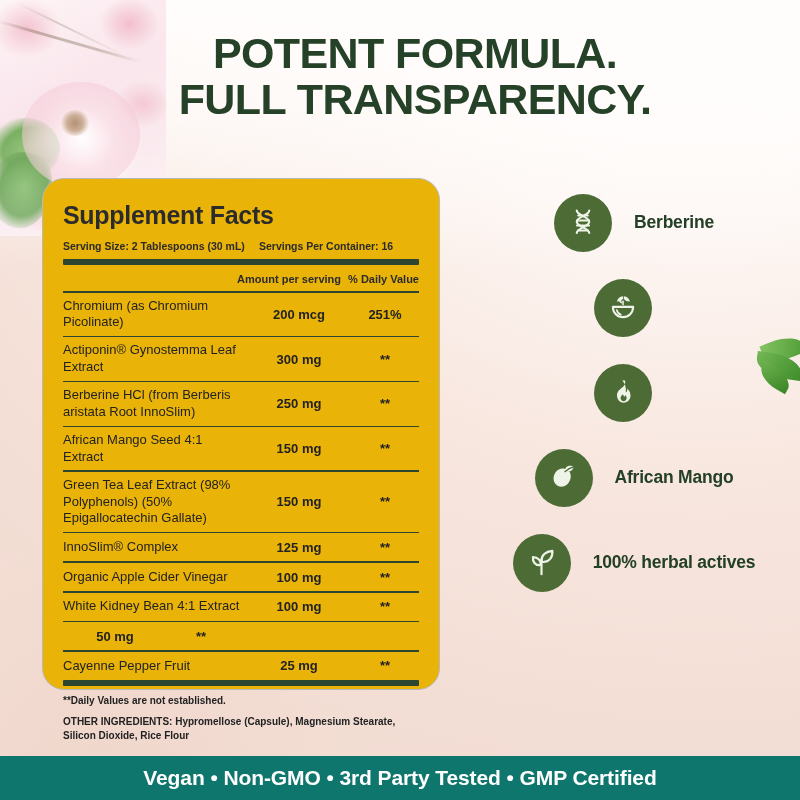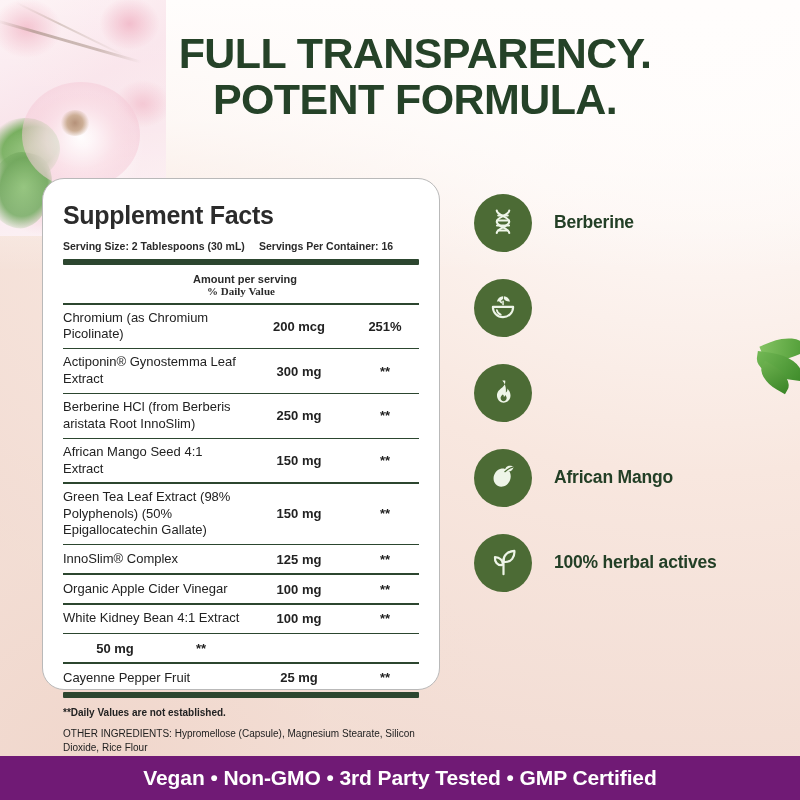--- a/index.html
+++ b/index.html
@@ -92,82 +92,81 @@
     font-weight:800;
     font-size:43px;
     line-height:1.08;
     letter-spacing:-0.6px;
   }
   .headline div{ white-space:nowrap; }
 
   
   .card{
     position:absolute; left:42px; top:178px; width:398px; height:512px;
-    background:#ffffff;
+    background:#eab308;
     border:1.4px solid #b9b9b9;
     border-radius:22px;
     padding:22px 20px 0 20px;
   }
   .card-title{
     font-size:25px; font-weight:700; color:#2b2b2b;
     letter-spacing:-0.3px; margin-bottom:10px;
   }
   .serving-row{
     display:flex; font-size:10.5px; color:#2b2b2b; font-weight:600;
     padding-bottom:7px;
   }
   .serving-row .s1{ width:196px; }
   .bar-thick{ height:6px; background:#2c462f; border-radius:1px; }
   .col-head{
     display:flex; justify-content:flex-end; align-items:center;
     font-size:11px; font-weight:700; color:#2b2b2b;
     padding:8px 0 6px 0;
-    flex-direction:column;
   }
   .col-head .c-amt{ width:112px; text-align:right; }
-  .col-head .c-dv{ width:78px; text-align:center;font-family:Liberation Serif, serif; }
+  .col-head .c-dv{ width:78px; text-align:right; }
   .rule{ height:1.6px; background:#2c462f; }
 
   .ing-row{
     display:flex; align-items:center;
     font-size:13px; color:#222; font-weight:500;
     min-height:28px; padding:5px 0;
   }
   .ing-row .nm{ flex:1; line-height:1.28; padding-right:6px; }
   .ing-row .amt{ width:104px; text-align:center; font-weight:600; }
   .ing-row .dv{ width:68px; text-align:center; font-weight:600; }
   .ing-row.tall{ min-height:40px; }
 
   .footnote{
     font-size:10px; color:#222; font-weight:700;
     padding-top:9px;
   }
   .other-ing{
-    font-size:10px; color:#222; font-weight:400;
+    font-size:10px; color:#222; font-weight:700;
     line-height:1.42; padding-top:9px;
   }
 
   
   .features{ position:absolute; left:474px; top:180px; width:320px; }
-  .feat{ display:flex; align-items:center; height:85px; }
+  .feat{ display:flex; align-items:center; height:85px;justify-content:center; }
   .feat .circle{
     width:58px; height:58px; border-radius:50%;
     background:#4c6b35; flex:0 0 58px;
     display:flex; align-items:center; justify-content:center;
   }
   .feat .circle svg{ display:block; }
   .feat .flabel{
     margin-left:22px; font-size:17.5px; font-weight:700;
     color:#233f26; letter-spacing:-0.2px; white-space:nowrap;
   }
 
   
   .banner{
     position:absolute; left:0; bottom:0; width:800px; height:44px;
-    background:#701a75;
+    background:#0f766e;
     display:flex; align-items:center; justify-content:center;
   }
   .banner .btext{
     color:#fff; font-size:21px; font-weight:700; letter-spacing:-0.1px;
   }
 </style>
 </head>
 <body>
 
 <div class="bg-base"></div>
@@ -184,22 +183,22 @@
   <div class="haze"></div>
 </div>
 
 <div class="sprig">
   <span class="l1"></span>
   <span class="l2"></span>
   <span class="l3"></span>
 </div>
 
 <div class="headline">
+  <div>POTENT FORMULA.</div>
   <div>FULL TRANSPARENCY.</div>
-  <div>POTENT FORMULA.</div>
 </div>
 
 <div class="card">
   <div class="card-title">Supplement Facts</div>
 
   <div class="serving-row">
     <span class="s1">Serving Size: 2 Tablespoons (30 mL)</span>
     <span>Servings Per Container: 16</span>
   </div>
 

